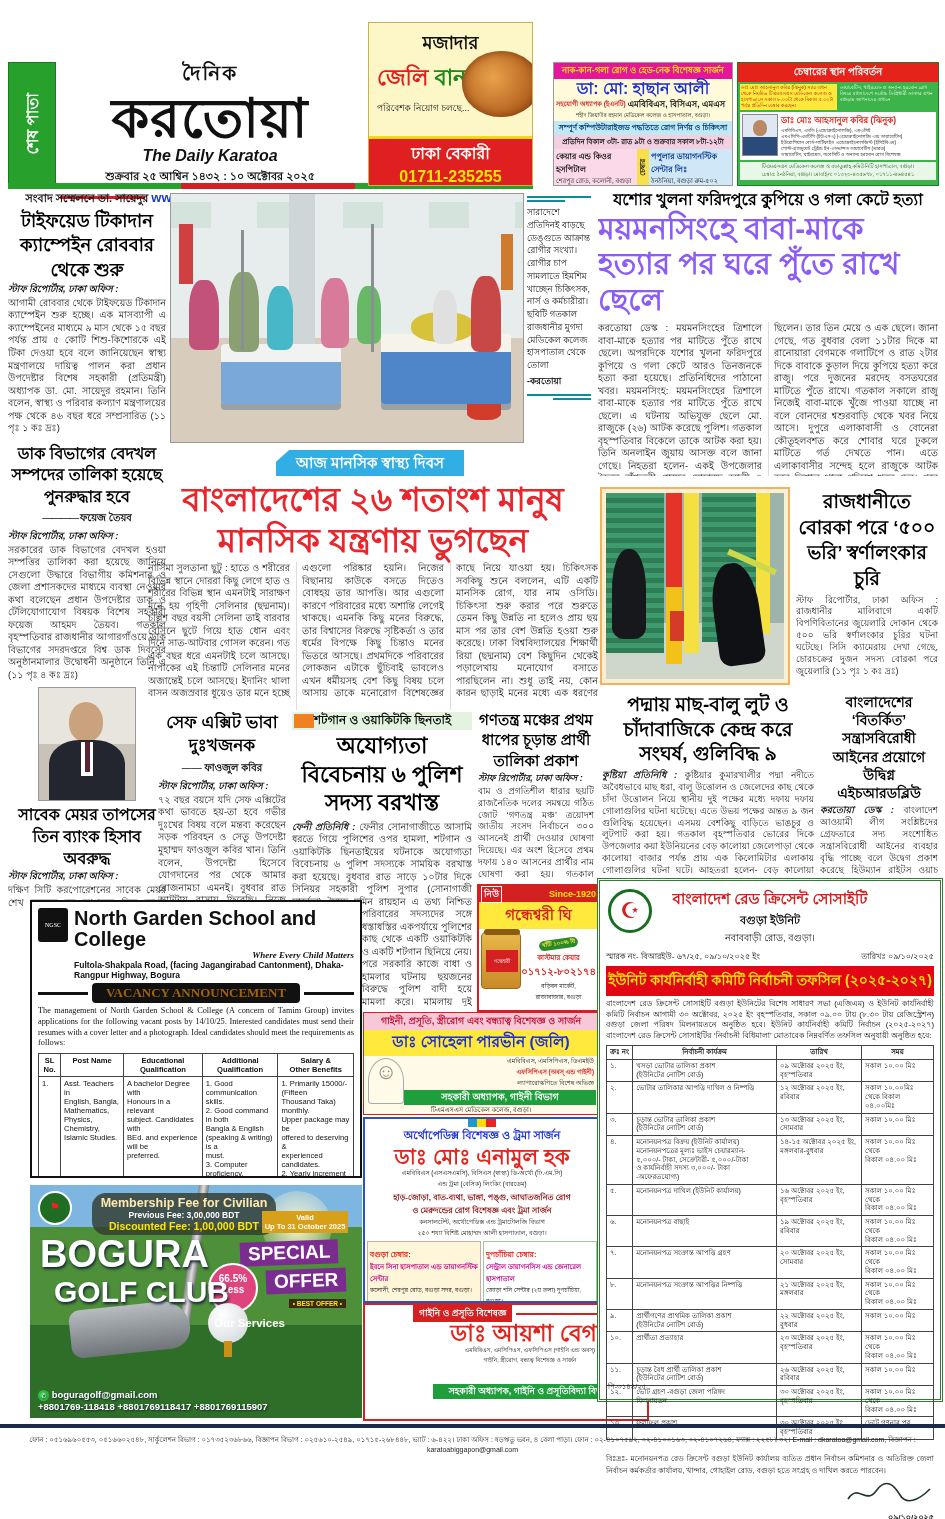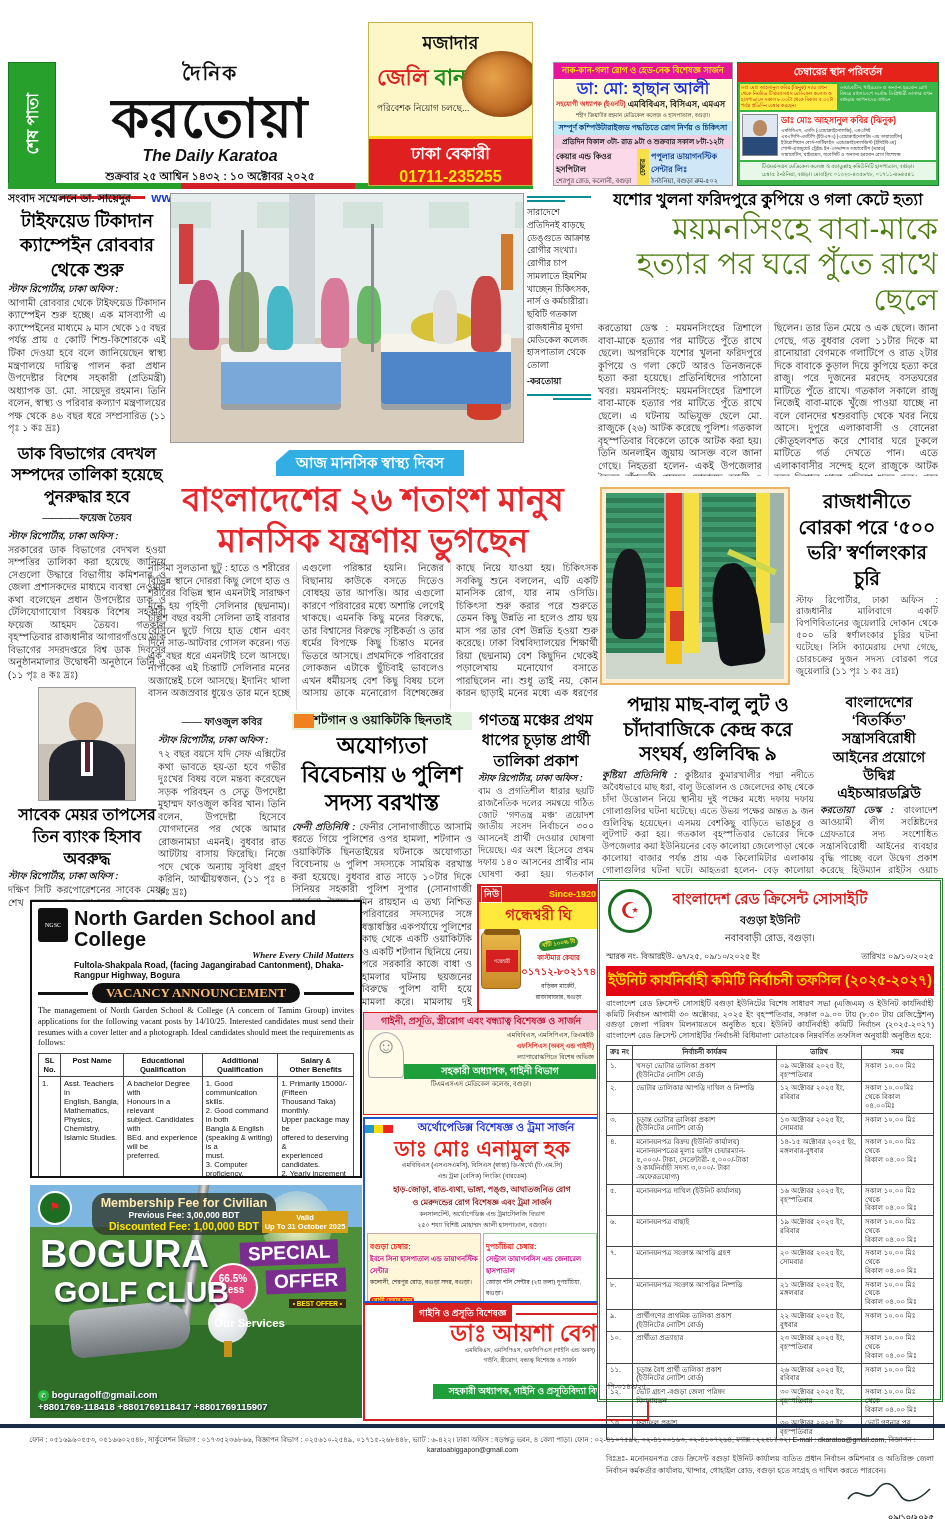--- a/index.html
+++ b/index.html
@@ -5,22 +5,22 @@
   html,body{margin:0;padding:0;background:#e8e8e8;}
   #page{position:relative;width:945px;height:1519px;background:#ffffff;margin:0 auto;overflow:hidden;
         font-family:"Liberation Sans","DejaVu Sans",sans-serif;color:#111;}
   .abs{position:absolute;}
   .ctr{text-align:center;}
   .just{text-align:justify;}
   .b{font-weight:bold;}
   .i{font-style:italic;}
   .body-txt{font-size:9.5px;line-height:1.32;text-align:justify;color:#222;}
   .byline{font-size:9.5px;font-weight:bold;font-style:italic;}
-  .kicker-sm{font-size:11px;font-weight:bold;}
-  .head-xl{font-size:30px;font-weight:normal;line-height:1.18;text-align:right;color:#4d7c0f;}
+  .kicker-sm{font-size:11px;font-weight:bold;text-align:center;}
+  .head-xl{font-size:30px;font-weight:bold;line-height:1.18;text-align:left;color:#8b5cf6;}
   .head-red{font-size:33px;font-weight:bold;line-height:1.25;text-align:center;color:#e8262c;}
   .head-lg{font-size:20px;font-weight:bold;line-height:1.3;text-align:center;color:#000;}
   .head-md{font-size:17px;font-weight:bold;line-height:1.35;text-align:center;color:#000;}
   .head-sm{font-size:15px;font-weight:bold;line-height:1.3;text-align:center;color:#000;}
   .cols2{column-count:2;column-gap:12px;column-rule:1px solid #ddd;}
   .cols3{column-count:3;column-gap:12px;column-rule:1px solid #ddd;}
   .pre{white-space:pre-line;}
   table{border-collapse:collapse;}
   .grid-table{width:100%;}
   .grid-table th,.grid-table td{border:1px solid #444;padding:2px 3px;vertical-align:top;white-space:pre-line;}
@@ -192,20 +192,21 @@
       <div style="position:absolute;left:120px;top:66px;width:52px;height:6px;background:#cfd84a;transform:rotate(24deg);"></div>
       <div style="position:absolute;left:64px;top:118px;width:14px;height:30px;background:#d43b28;"></div>
     </div>
   </div>
   <div class="abs clip" style="left:796px;top:489px;width:142px;height:196px;">
     <div class="head-lg" style="font-size:19px;line-height:1.35;">রাজধানীতে বোরকা পরে ‘৫০০ ভরি’ স্বর্ণালংকার চুরি</div>
     <div class="body-txt" style="font-size:9px;margin-top:3px;">স্টাফ রিপোর্টার, ঢাকা অফিস : রাজধানীর মালিবাগে একটি বিপণিবিতানের জুয়েলারি দোকান থেকে ৫০০ ভরি স্বর্ণালংকার চুরির ঘটনা ঘটেছে। সিসি ক্যামেরায় দেখা গেছে, চোরচক্রের দুজন সদস্য বোরকা পরে জুয়েলারি (১১ পৃঃ ১ কঃ দ্রঃ)</div>
   </div>
 
   <div class="abs clip" style="left:158px;top:712px;width:128px;height:194px;">
+    <div class="head-md" style="font-size:17px;">সেফ এক্সিট ভাবা দুঃখজনক</div>
     <div class="ctr" style="font-size:10px;margin:2px 0;">—— <span class="b">ফাওজুল কবির</span></div>
     <div class="byline">স্টাফ রিপোর্টার, ঢাকা অফিস :</div>
     <div class="body-txt">৭২ বছর বয়সে যদি সেফ এক্সিটের কথা ভাবতে হয়-তা হবে গভীর দুঃখের বিষয় বলে মন্তব্য করেছেন সড়ক পরিবহন ও সেতু উপদেষ্টা মুহাম্মদ ফাওজুল কবির খান। তিনি বলেন, উপদেষ্টা হিসেবে যোগদানের পর থেকে আমার রোজনামচা এমনই। বুধবার রাত আটটায় বাসায় ফিরেছি। নিজে পদে থেকে অন্যায় সুবিধা গ্রহণ করিনি, আত্মীয়স্বজন, (১১ পৃঃ ৪ কঃ দ্রঃ)</div>
   </div>
 
   <div class="abs clip" style="left:292px;top:712px;width:180px;height:194px;">
     <div style="background:#e4f2e0;display:flex;align-items:center;height:18px;">
       <div style="width:20px;height:14px;background:#f08020;margin-left:2px;"></div>
       <div class="b" style="flex:1;font-size:12px;">শটগান ও ওয়াকিটকি ছিনতাই</div>
     </div>
@@ -255,21 +256,21 @@
     <div style="display:flex;gap:6px;align-items:flex-start;">
       <div style="width:30px;height:34px;background:#111;color:#fff;font-size:6px;display:flex;align-items:center;justify-content:center;border-radius:3px;">NGSC</div>
       <div style="flex:1;">
         <div class="b" style="font-size:20px;line-height:1.05;font-family:'Liberation Sans','DejaVu Sans',sans-serif;">North Garden School and College</div>
         <div class="b i" style="font-size:9px;text-align:right;">Where Every Child Matters</div>
         <div class="b" style="font-size:8.5px;font-family:'Liberation Sans','DejaVu Sans',sans-serif;">Fultola-Shakpala Road, (facing Jagangirabad Cantonment), Dhaka-Rangpur Highway, Bogura</div>
       </div>
     </div>
     <div style="display:flex;align-items:center;gap:4px;margin:3px 0;">
       <div style="flex:1;height:3px;background:#111;"></div>
-      <div class="pill b" style="background:#111;color:#fdba74;font-size:13px;padding:2px 14px;border-radius:10px;">VACANCY ANNOUNCEMENT</div>
+      <div class="pill b" style="background:#111;color:#a16207;font-size:13px;padding:2px 14px;border-radius:4px;">VACANCY ANNOUNCEMENT</div>
       <div style="flex:1;height:3px;background:#111;"></div>
     </div>
     <div class="just" style="font-size:8.3px;line-height:1.3;">The management of North Garden School &amp; College (A concern of Tamim Group) invites applications for the following vacant posts by 14/10/25.  Interested candidates must send their resumes with a cover letter and a photograph. Ideal candidates should meet the requirements as follows:</div>
     <table class="grid-table" style="margin-top:4px;font-size:7.6px;font-family:'Liberation Sans','DejaVu Sans',sans-serif;">
       <thead>
         <tr class="b">
           <th style="width:7%;">SL
 No.</th>
           <th style="width:20%;">Post Name</th>
           <th style="width:25%;">Educational
@@ -339,35 +340,36 @@
       <div class="b" style="color:#fff;font-size:11.5px;">Our Services</div>
     </div>
     <div style="position:absolute;left:8px;bottom:6px;color:#fff;font-weight:bold;text-shadow:1px 1px 2px #123;">
       <div style="font-size:9.5px;"><span style="display:inline-block;width:11px;height:11px;border-radius:50%;background:#28c040;text-align:center;font-size:7px;line-height:11px;">✆</span> <span>boguragolf@gmail.com</span></div>
       <div style="font-size:9.5px;">+8801769-118418 +8801769118417 +8801769115907</div>
     </div>
   </div>
 
   <div class="abs clip" style="left:363px;top:1012px;width:234px;height:101px;background:#fffbe8;border:1.5px solid #d42020;">
     <div class="b ctr" style="background:#f6c8d8;color:#c01030;font-size:9.5px;padding:1px 0;">গাইনী, প্রসূতি, স্ত্রীরোগ এবং বন্ধ্যাত্ব বিশেষজ্ঞ ও সার্জন</div>
+    <div class="b ctr" style="background:#ffe93c;color:#1b2fd4;font-size:15.5px;">ডাঃ সোহেলা পারভীন (জলি)</div>
     <div style="position:relative;">
       <div style="position:absolute;left:4px;top:2px;width:34px;height:44px;border:1px solid #aaa;border-radius:50% 50% 4px 4px;color:#888;font-size:22px;text-align:center;">☺</div>
       <div style="text-align:right;padding-right:4px;">
         <div style="font-size:6.3px;">এমবিবিএস, এমসিপিএস, ডিএমইউ</div>
         <div class="b" style="font-size:6.3px;color:#d42020;">এফসিপিএস (অবস্ এন্ড গাইনী)</div>
         <div style="font-size:6.3px;">ল্যাপারোস্কপিতে বিশেষ অভিজ্ঞ</div>
       </div>
       <div class="b ctr" style="background:#1f9e3c;color:#fff;font-size:9.5px;margin:1px 2px 0 40px;">সহকারী অধ্যাপক, গাইনী বিভাগ</div>
       <div class="ctr" style="font-size:6.5px;">টিএমএসএস মেডিকেল কলেজ, বগুড়া।</div>
 
     </div>
   </div>
 
   <div class="abs clip" style="left:363px;top:1117px;width:234px;height:182px;background:#fff;border:2px solid #2255cc;">
-    <div style="display:flex;align-items:center;">
+    <div style="display:flex;align-items:center;flex-direction:column;">
       <div style="width:28px;height:8px;background:linear-gradient(90deg,#29c One 0 0);background:linear-gradient(90deg,#29c 0 33%,#fd0 33% 66%,#e22 66%);"></div>
       <div class="b" style="flex:1;text-align:center;color:#1b2fd4;font-size:11px;">অর্থোপেডিক্স বিশেষজ্ঞ ও ট্রমা সার্জন</div>
     </div>
     <div class="b ctr" style="color:#e5231b;font-size:21px;line-height:1.05;">ডাঃ মোঃ এনামুল হক</div>
     <div class="pre ctr" style="font-size:6.3px;">এমবিবিএস (এসএসএমসি), বিসিএস (স্বাস্থ্য) ডি-অর্থো (ঢি.এম.সি)
 এন্ড ট্রমা (বেসিক) লিংকিং (বারডেম)</div>
     <div class="pre ctr b" style="color:#8a1010;font-size:8px;margin-top:1px;">হাড়-জোড়া, বাত-ব্যথা, ভাঙ্গা, পঙ্গু, আঘাতজনিত রোগ
 ও মেরুদন্ডের রোগ বিশেষজ্ঞ এবং ট্রমা সার্জন</div>
     <div class="pre ctr" style="font-size:6.3px;">কনসালটেন্ট, অর্থোপেডিক্স এন্ড ট্রমাটোলজি বিভাগ
 ২৫০ শয্যা বিশিষ্ট মোহাম্মদ আলী হাসপাতাল, বগুড়া।</div>

